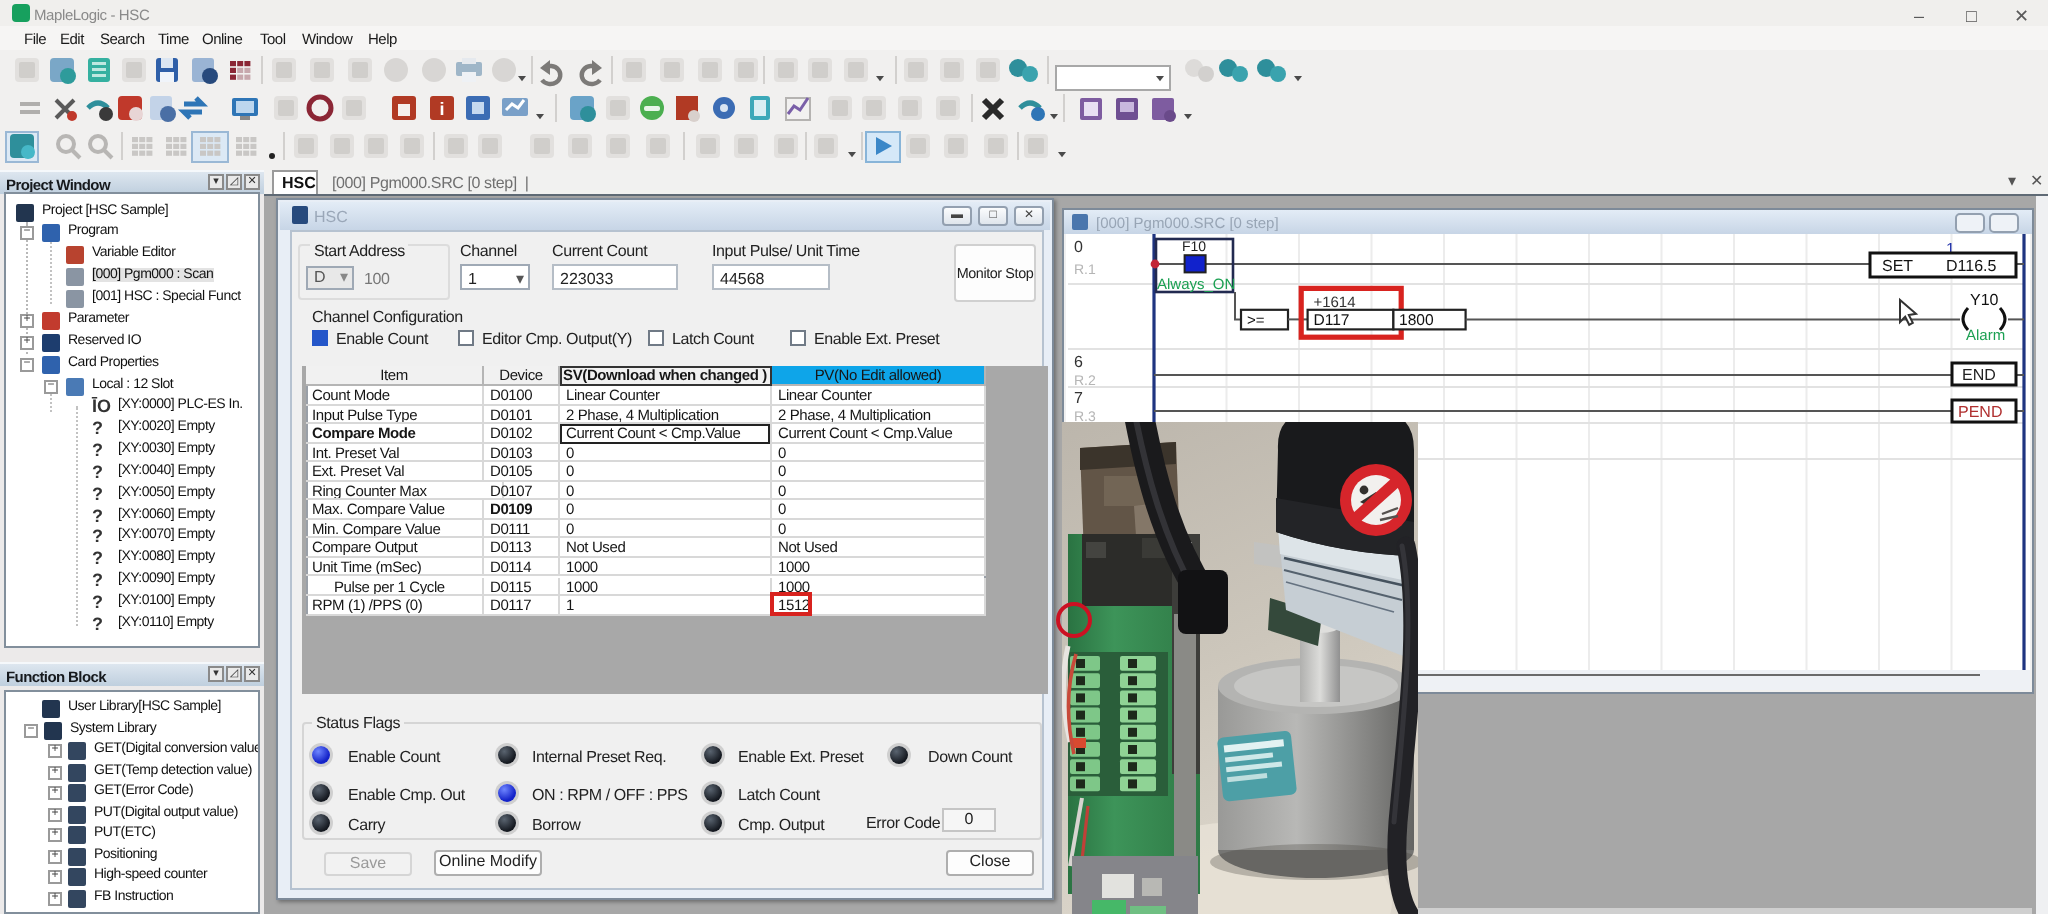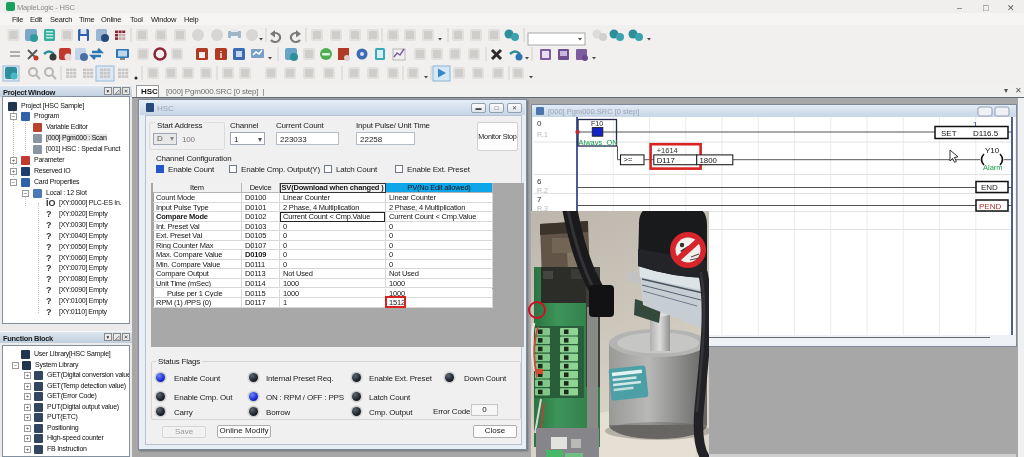--- a/index.html
+++ b/index.html
@@ -518,27 +518,27 @@
 
       <div class="gline" style="left:3px; top:6px; width:76px; height:28px;"></div>
       <span class="lbl" style="left:9px; top:5px; background:#f0f0f0; padding:0 2px;">Start Address</span>
       <div class="field" style="left:7px; top:17px; width:24px; height:12px; background:#e8e8e8; color:#555; padding-left:3px;">D <span style="float:right; margin-right:2px; color:#888;">▾</span></div>
       <span class="lbl" style="left:36px; top:19px; color:#777;">100</span>
       <span class="lbl" style="left:84px; top:5px;">Channel</span>
       <div class="field" style="left:84px; top:16px; width:35px; height:13px; padding:2px 0 0 3px;">1 <span style="float:right; margin-right:2px; color:#555;">▾</span></div>
       <span class="lbl" style="left:130px; top:5px;">Current Count</span>
       <div class="field" style="left:130px; top:16px; width:63px; height:13px; padding:2px 0 0 3px; border-color:#b5bdc6;">223033</div>
       <span class="lbl" style="left:210px; top:5px;">Input Pulse/ Unit Time</span>
-      <div class="field" style="left:210px; top:16px; width:59px; height:13px; padding:2px 0 0 3px; border-color:#b5bdc6;">22258</div>
+      <div class="field" style="left:210px; top:16px; width:59px; height:13px; padding:2px 0 0 3px; border-color:#b5bdc6;">44568</div>
       <div class="btn" style="left:331px; top:6px; width:41px; height:29px; line-height:27px; border-color:#d0d0d0; font-size:7.2px; white-space:nowrap; letter-spacing:-0.2px;">Monitor Stop</div>
       <span class="lbl" style="left:10px; top:38px;">Channel Configuration</span>
       <div class="cb cbon" style="left:10px; top:49px;"></div>
         <span class="lbl" style="left:22px; top:49px;">Enable Count</span>
       <div class="cb" style="left:83px; top:49px;"></div>
-        <span class="lbl" style="left:95px; top:49px;">Enable  Cmp. Output(Y)</span>
+        <span class="lbl" style="left:95px; top:49px;">Editor  Cmp. Output(Y)</span>
       <div class="cb" style="left:178px; top:49px;"></div>
         <span class="lbl" style="left:190px; top:49px;">Latch Count</span>
       <div class="cb" style="left:249px; top:49px;"></div>
         <span class="lbl" style="left:261px; top:49px;">Enable Ext. Preset</span>
       <div id="tblarea">
           <div style="position:absolute; left:2px; top:0; width:340px; height:124.60000000000001px; background:#fff; border:1px solid #9aa0a8;"></div>
           <div class="tcell" style="left:2px; top:0; width:89px; height:10px; background:#f1f1f1; border-right:1px solid #b5b5b5; border-bottom:1px solid #b5b5b5; text-align:center; line-height:10px; ">Item</div>
           <div class="tcell" style="left:91px; top:0; width:38px; height:10px; background:#f1f1f1; border-right:1px solid #b5b5b5; border-bottom:1px solid #b5b5b5; text-align:center; line-height:10px; ">Device</div>
           <div class="tcell" style="left:129px; top:0; width:106px; height:10px; background:#f1f1f1; border-right:1px solid #b5b5b5; border-bottom:1px solid #b5b5b5; text-align:center; line-height:10px; font-weight:bold; outline:1px solid #333; outline-offset:-1px;">SV(Download when changed )</div>
           <div class="tcell" style="left:235px; top:0; width:107px; height:10px; background:#0ea5e9; border-right:1px solid #b5b5b5; border-bottom:1px solid #b5b5b5; text-align:center; line-height:10px; ">PV(No Edit allowed)</div>

